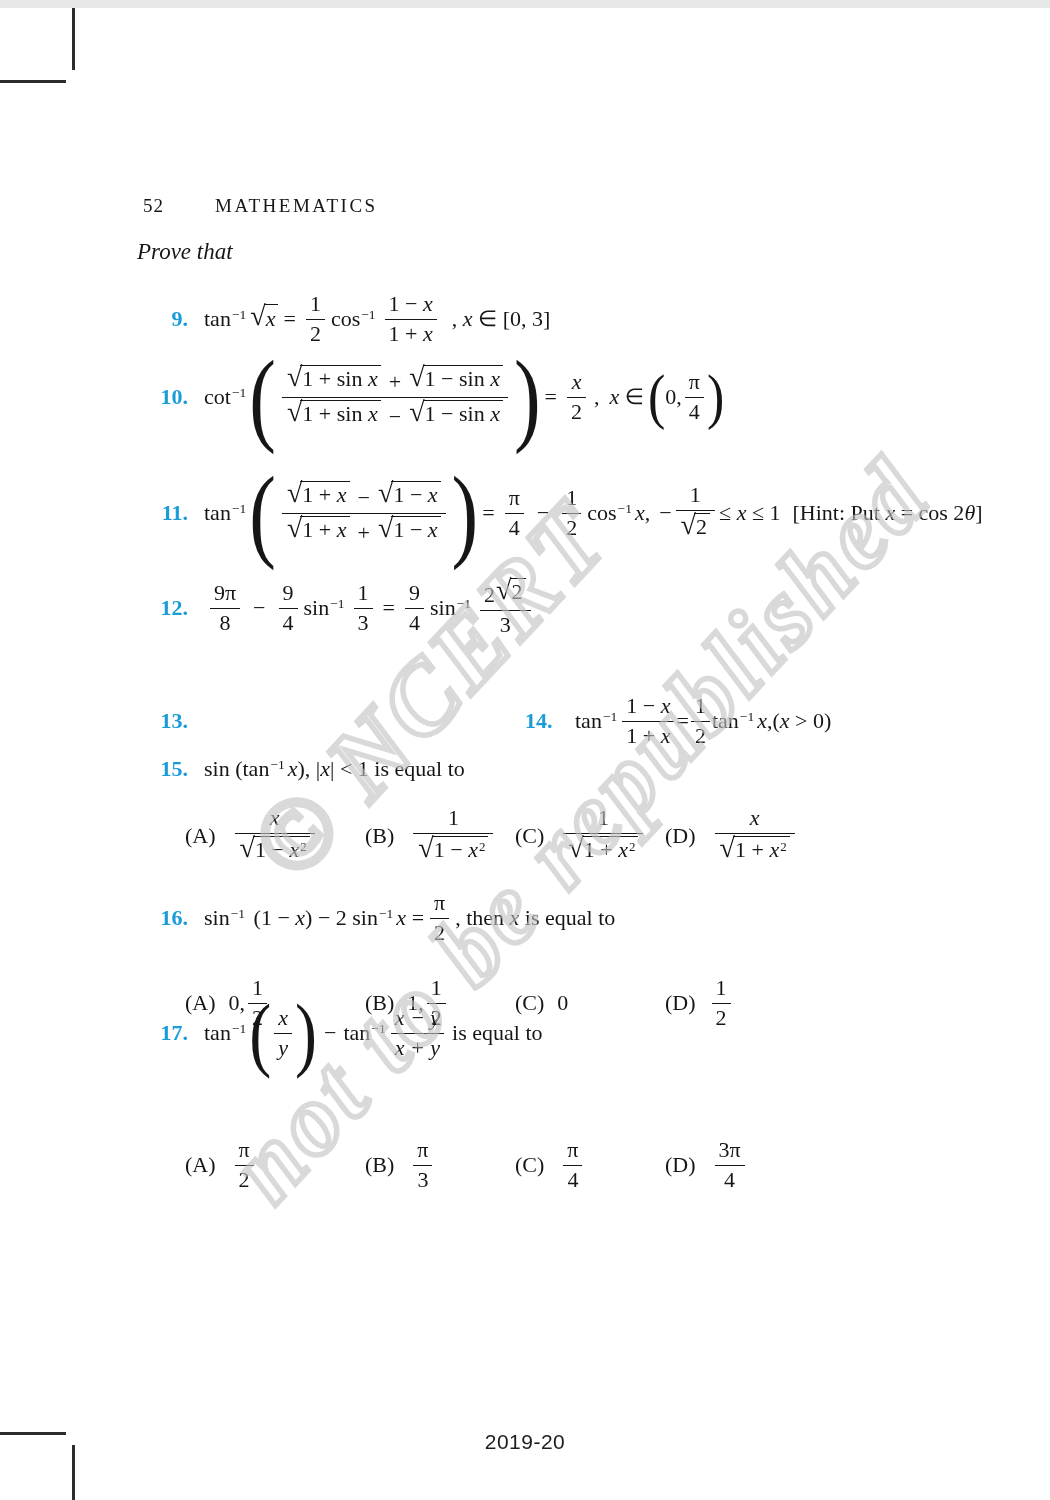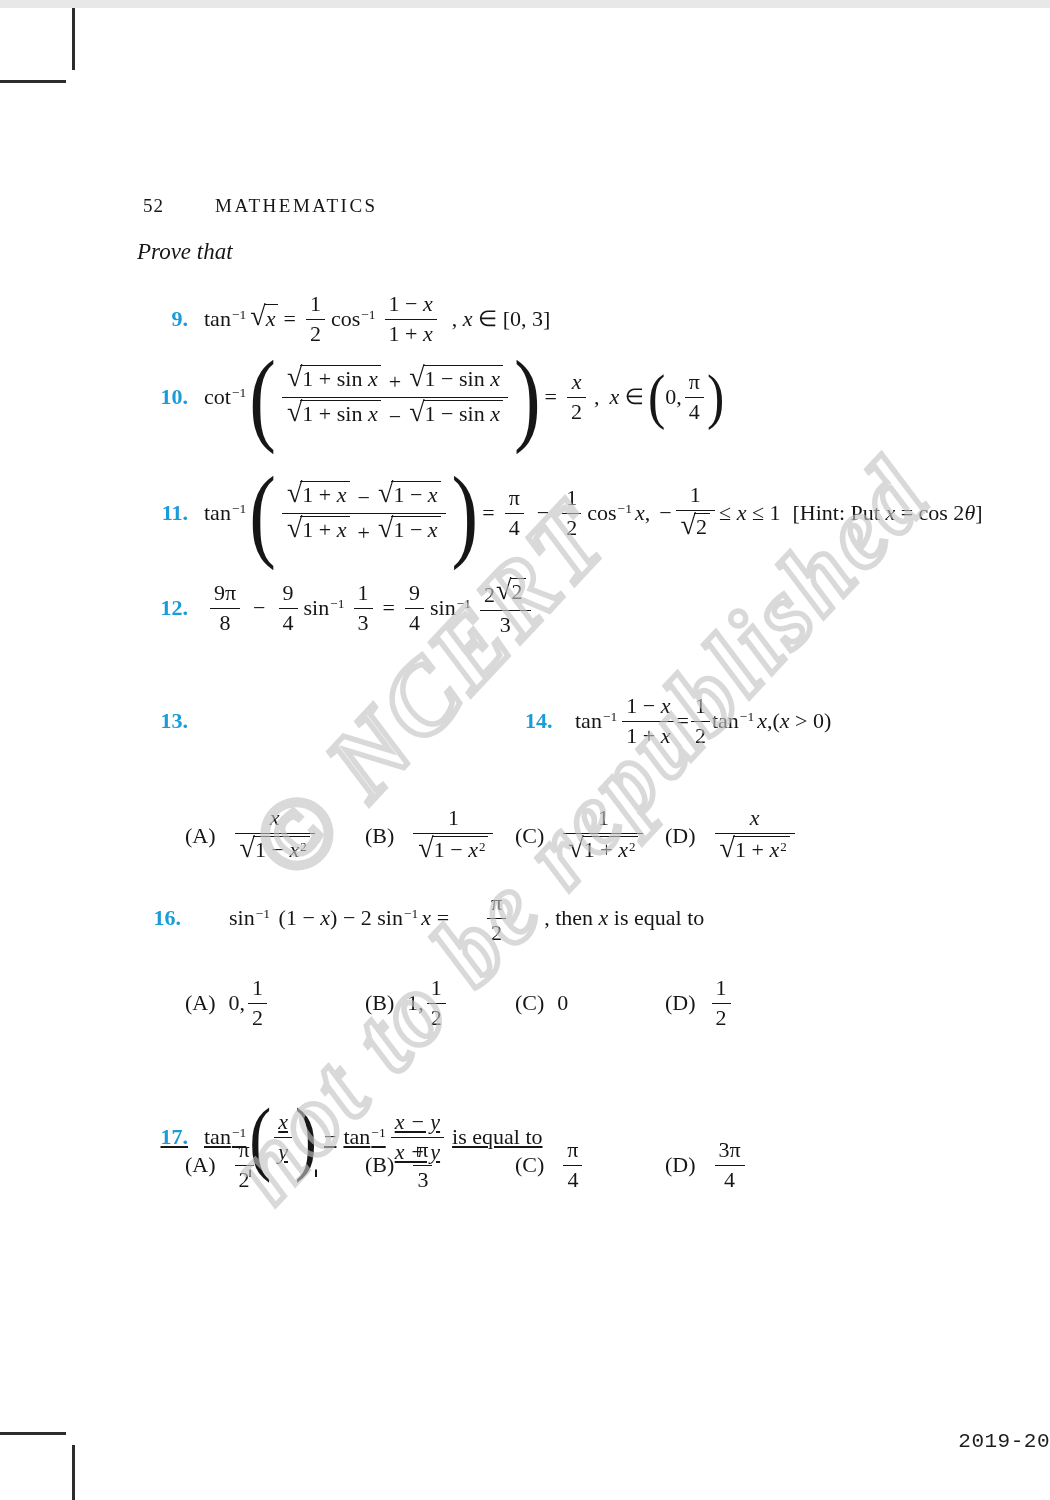--- a/index.html
+++ b/index.html
@@ -43,22 +43,22 @@
   .bp.big { font-size:80px; line-height:58px; transform:scaleY(1.3); }
   .bp.med { font-size:52px; line-height:40px; transform:scaleY(1.18); }
   .bp.p17 { font-size:66px; line-height:48px; transform:scaleY(1.25); }
 
   .gap-eq { margin:0 4px; }
   .gap-op { margin:0 7px; }
 
   .opt { position:absolute; display:flex; align-items:center; font-size:22px; }
   .opt .ol { margin-right:13px; }
 
-  .foot { position:absolute; left:0; top:1422px; width:100%; text-align:right;
-          font-family:Liberation Mono, monospace; font-size:21px; color:#1d1d1d;
+  .foot { position:absolute; left:0; top:1422px; width:100%; text-align:center;
+          font-family:Liberation Sans, sans-serif; font-size:21px; color:#1d1d1d;
           letter-spacing:0.5px; }
 
   .wm { position:absolute; left:505px; top:752px; z-index:3;
         transform:translate(-50%,-50%) rotate(-47deg);
         text-align:center; white-space:nowrap; pointer-events:none;
         font-family:"Liberation Serif", serif; font-style:italic; font-weight:bold;
         font-size:100px; line-height:2.05; letter-spacing:5px;
         color:transparent; -webkit-text-stroke:5.5px #c3c3c3; opacity:0.62; }
 </style>
 </head>
@@ -223,20 +223,24 @@
       <span class="de"><span>1 + </span><span class="v">x</span></span>
     </span>
     <span class="tx">=</span>
     <span class="fr" style="margin:0 2px;">
       <span class="nu">1</span>
       <span class="de">2</span>
     </span>
     <span class="tx"><span>tan</span><sup class="e">−1</sup><span class="v">x</span><span>,(</span><span class="v">x</span><span> &gt; 0)</span></span>
   </div>
 
+  <div class="prob" style="left:143px; top:744px; height:34px;">
+    <span class="pn">15.</span>
+    <span class="tx"><span>sin (tan</span><sup class="e">−1</sup><span class="v">x</span><span>), |</span><span class="v">x</span><span>| &lt; 1 is equal to</span></span>
+  </div>
 
   <div class="opt" style="left:185px; top:790px; height:76px;">
     <span class="ol">(A)</span>
     <span class="fr">
       <span class="nu"><span class="v">x</span></span>
       <span class="de"><span class="sq">
             <span class="sg">√</span>
             <span class="bar"><span>1 − </span><span class="v">x</span><sup class="e2">2</sup></span>
           </span></span>
     </span>
@@ -265,21 +269,21 @@
     <span class="ol">(D)</span>
     <span class="fr">
       <span class="nu"><span class="v">x</span></span>
       <span class="de"><span class="sq">
             <span class="sg">√</span>
             <span class="bar"><span>1 + </span><span class="v">x</span><sup class="e2">2</sup></span>
           </span></span>
     </span>
   </div>
 
-  <div class="prob" style="left:136px; top:876px; height:68px;gap:32px;">
+  <div class="prob" style="left:143px; top:876px; height:68px;">
     <span class="pn">16.</span>
     <span class="tx"><span>sin</span><sup class="e">−1</sup><span> (1 − </span><span class="v">x</span><span>) − 2 sin</span><sup class="e">−1</sup><span class="v">x</span><span> = </span></span>
     <span class="fr">
       <span class="nu">π</span>
       <span class="de">2</span>
     </span>
     <span class="tx"><span>, then </span><span class="v">x</span><span> is equal to</span></span>
   </div>
 
   <div class="opt" style="left:185px; top:957px; height:76px;">
@@ -303,21 +307,21 @@
     <span class="tx">0</span>
   </div>
   <div class="opt" style="left:665px; top:957px; height:76px;">
     <span class="ol">(D)</span>
     <span class="fr" style="margin:0 3px;">
       <span class="nu">1</span>
       <span class="de">2</span>
     </span>
   </div>
 
-  <div class="prob" style="left:143px; top:1093px; height:72px;text-decoration:underline;">
+  <div class="prob" style="left:143px; top:989px; height:72px;">
     <span class="pn">17.</span>
     <span class="tx"><span>tan</span><sup class="e">−1</sup></span>
     <span class="bp p17">(</span>
     <span class="fr" style="margin:0 3px;">
       <span class="nu"><span class="v">x</span></span>
       <span class="de"><span class="v">y</span></span>
     </span>
     <span class="bp p17">)</span>
     <span class="tx gap-op">−</span>
     <span class="tx"><span>tan</span><sup class="e">−1</sup></span>

